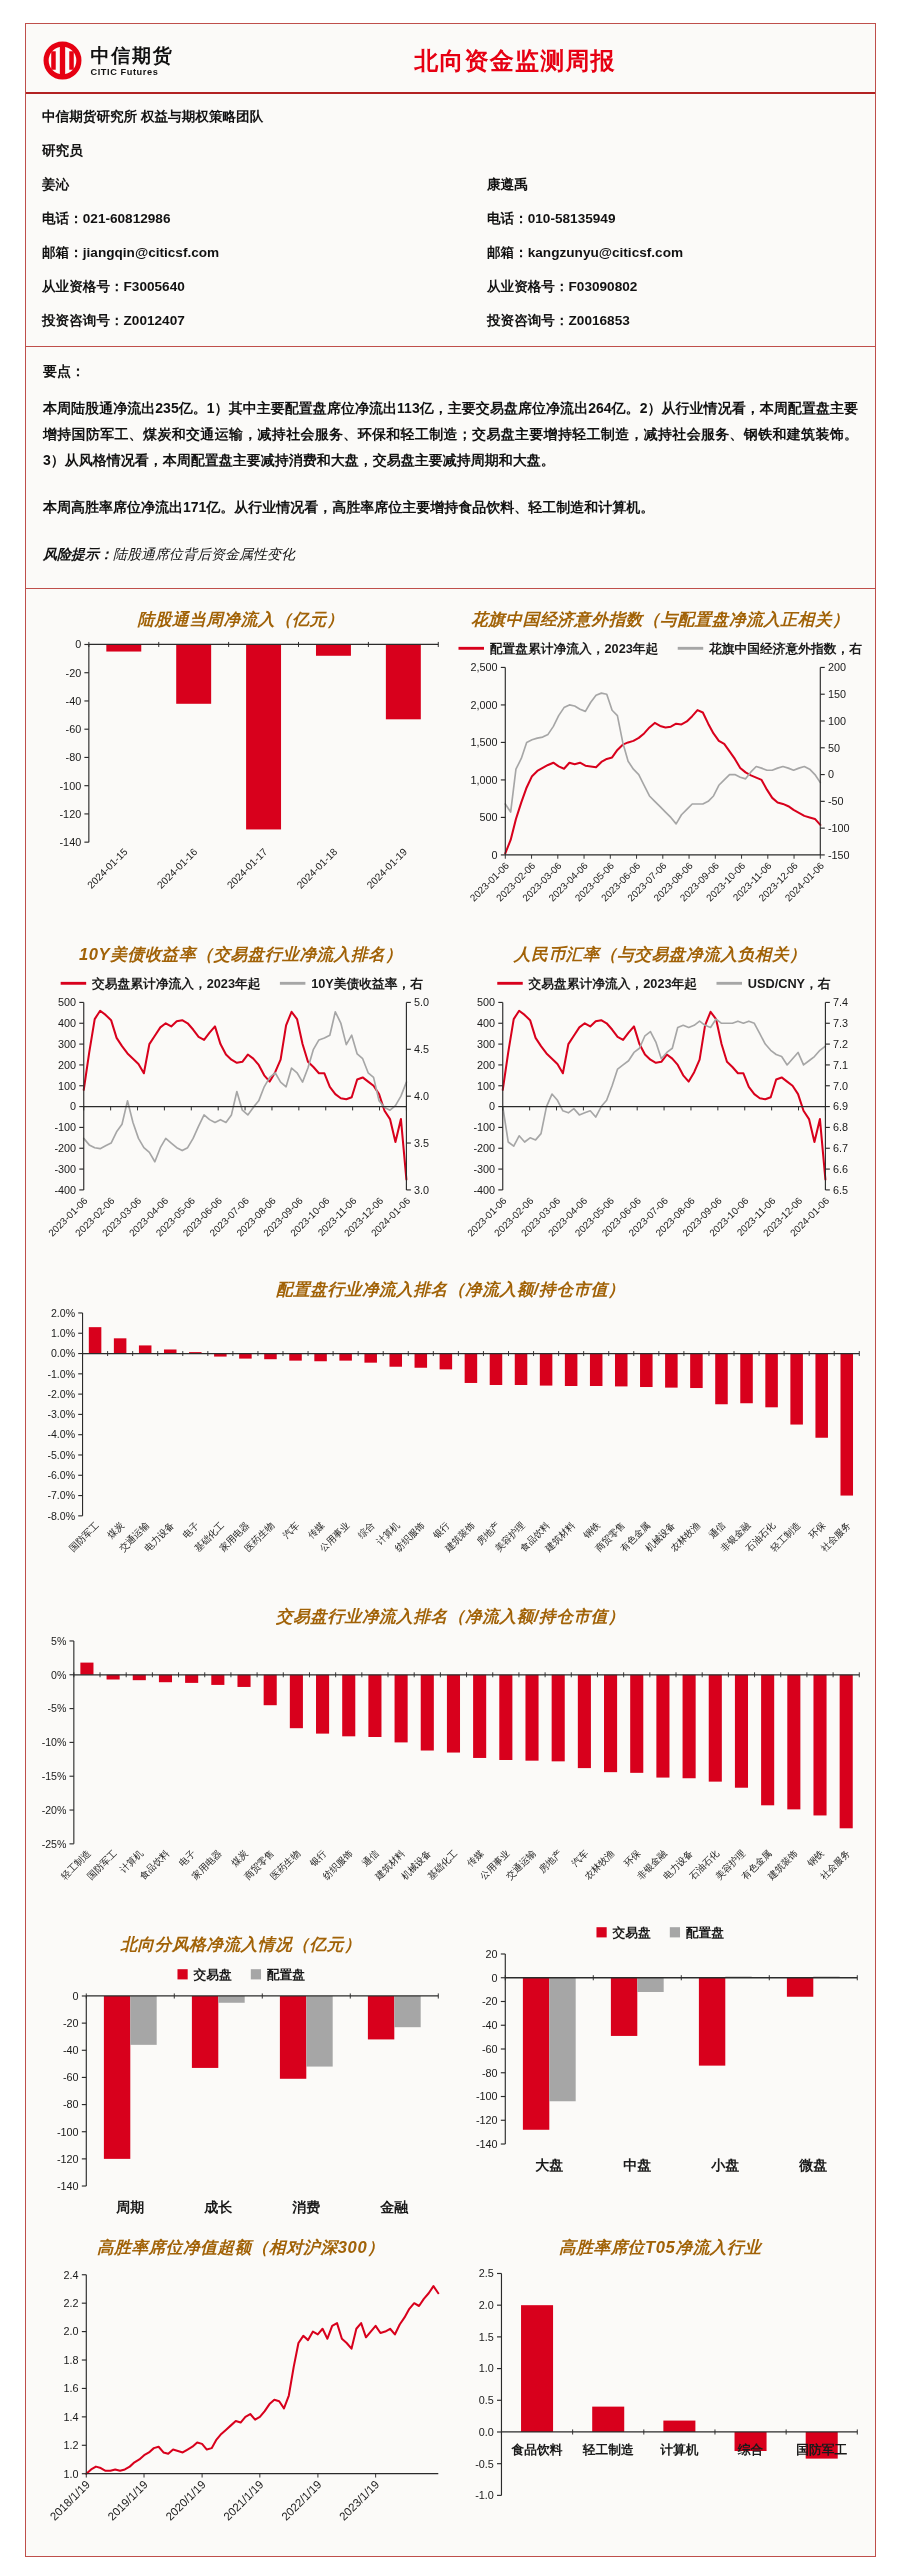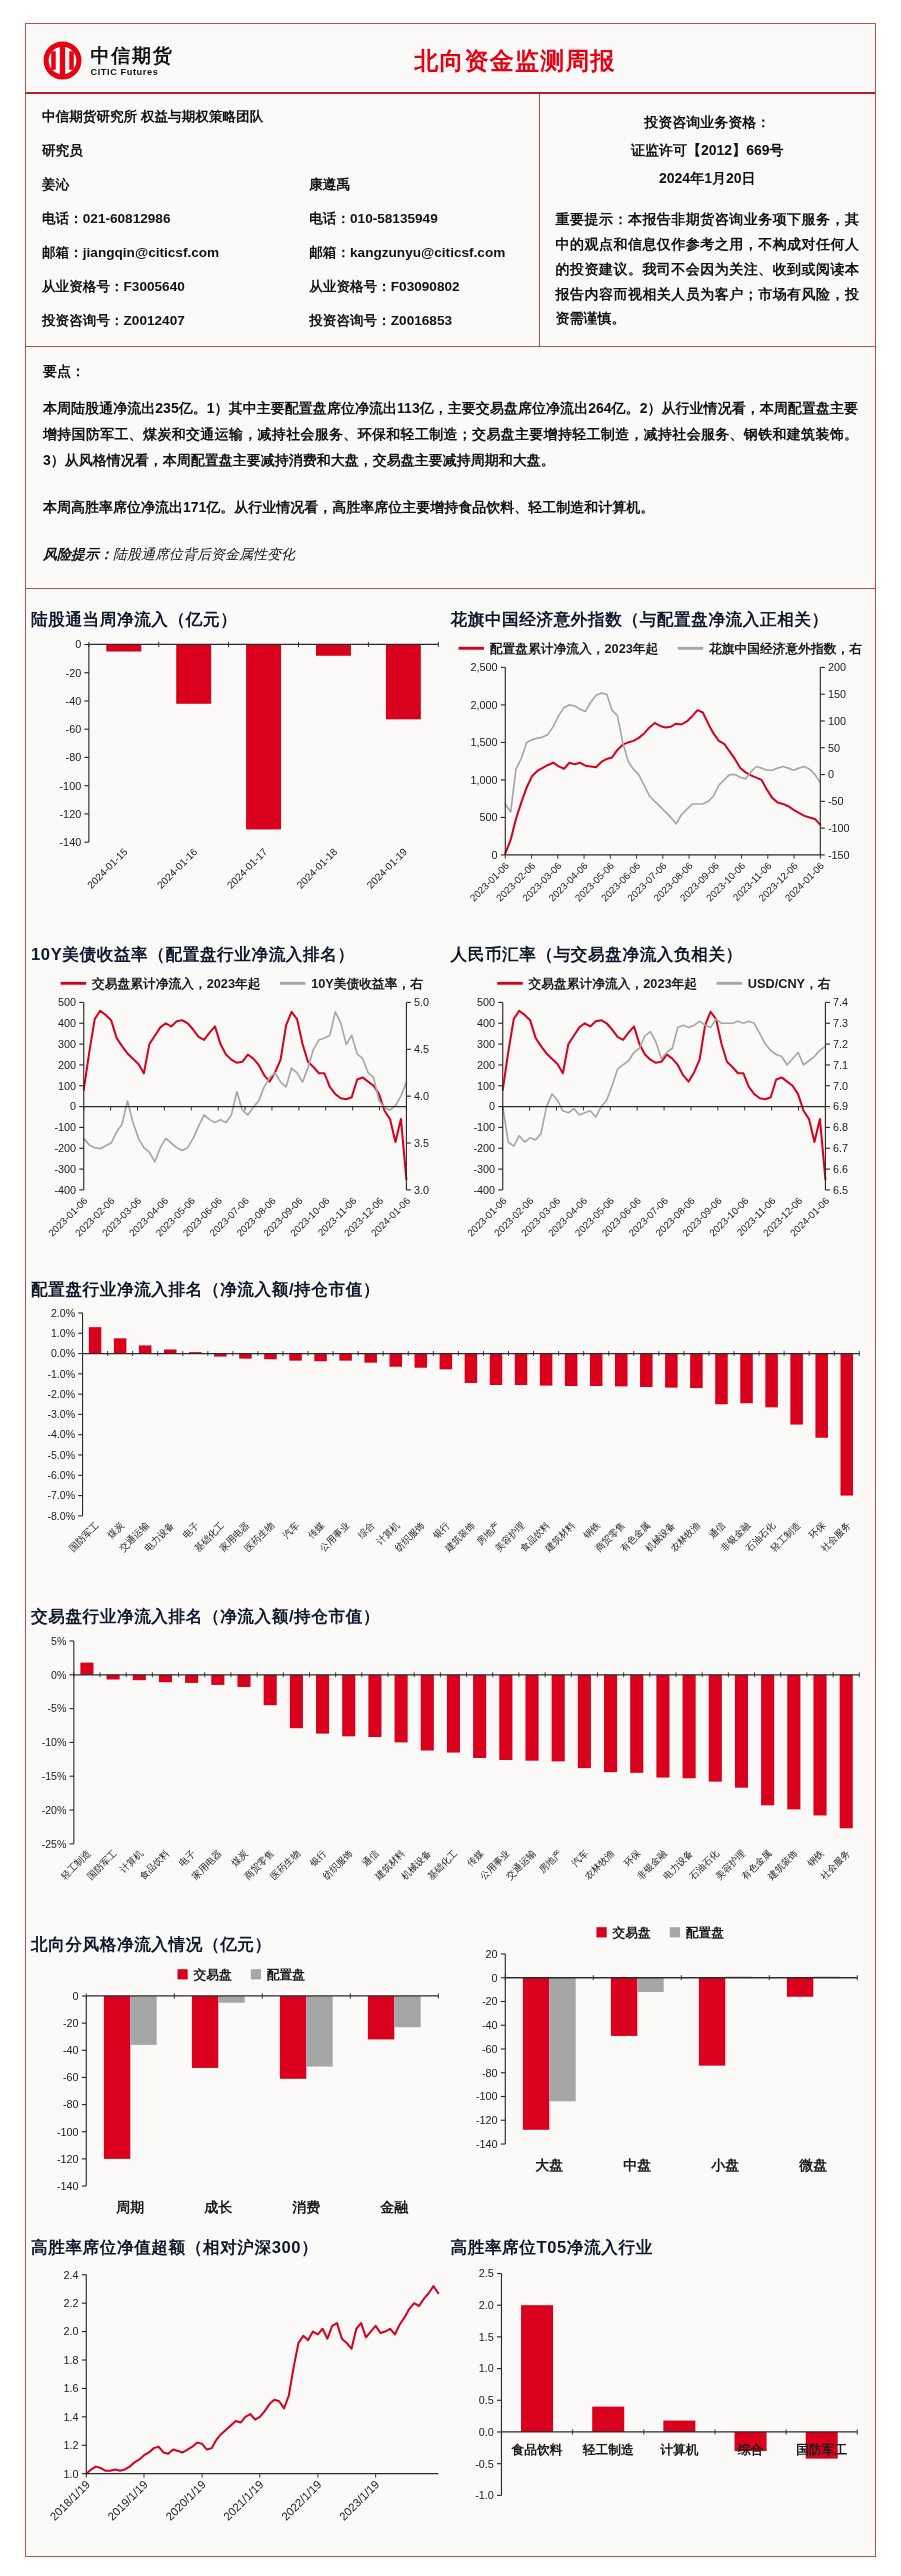--- a/index.html
+++ b/index.html
@@ -27,21 +27,21 @@
   .kp-h{font-weight:700;margin:0 0 11px;}
   .kp-p{font-weight:700;margin:0 0 21px;text-align:justify;}
   .kp-p:last-child{margin-bottom:0;}
   .kp-risk{font-weight:400;font-style:italic;}
   .kp-risk b{font-weight:700;}
   
   .charts{display:flex;flex-wrap:wrap;padding:2.5px 5px 7.4px;}
   figure{margin:0;box-sizing:border-box;}
   figure.half{width:50%;}
   figure.full{width:100%;}
-  figcaption{color:#0f172a;font-weight:700;font-size:16.6px;text-align:left;padding:17px 0 2.5px;letter-spacing:0.6px;}
+  figcaption{color:#a16207;font-weight:700;font-size:16.6px;text-align:center;padding:17px 0 2.5px;letter-spacing:0.6px;font-style:italic;}
   .mount{padding:0 2.5px;}
   .mount svg{display:block;}
 </style>
 </head>
 <body>
 
 <div class="page">
   <div class="content-box">
 
     <header class="hdr">
@@ -68,26 +68,20 @@
         <div>姜沁</div>
         <div>康遵禹</div>
         <div>电话：021-60812986</div>
         <div>电话：010-58135949</div>
         <div>邮箱：jiangqin@citicsf.com</div>
         <div>邮箱：kangzunyu@citicsf.com</div>
         <div>从业资格号：F3005640</div>
         <div>从业资格号：F03090802</div>
         <div>投资咨询号：Z0012407</div>
         <div>投资咨询号：Z0016853</div>
-      </div>
-      <div class="info-right">
-        <div class="qual">投资咨询业务资格：</div>
-        <div class="qual">证监许可【2012】669号</div>
-        <div class="qual">2024年1月20日</div>
-        <div class="notice">重要提示：本报告非期货咨询业务项下服务，其中的观点和信息仅作参考之用，不构成对任何人的投资建议。我司不会因为关注、收到或阅读本报告内容而视相关人员为客户；市场有风险，投资需谨慎。</div>
       </div>
     </section>
 
     <section class="keypoints">
       <p class="kp-h">要点：</p>
       <p class="kp-p">本周陆股通净流出235亿。1）其中主要配置盘席位净流出113亿，主要交易盘席位净流出264亿。2）从行业情况看，本周配置盘主要增持国防军工、煤炭和交通运输，减持社会服务、环保和轻工制造；交易盘主要增持轻工制造，减持社会服务、钢铁和建筑装饰。3）从风格情况看，本周配置盘主要减持消费和大盘，交易盘主要减持周期和大盘。</p>
       <p class="kp-p">本周高胜率席位净流出171亿。从行业情况看，高胜率席位主要增持食品饮料、轻工制造和计算机。</p>
       <p class="kp-p kp-risk"><b>风险提示：</b><span>陆股通席位背后资金属性变化</span></p>
     </section>
 
@@ -197,21 +191,21 @@
               <line x1="493.6666666666667" y1="348" x2="493.6666666666667" y2="354" stroke="#2b2b2b" stroke-width="1.5"></line>
               <text x="500.6666666666667" y="366" text-anchor="end" font-size="15.5" fill="#1a1a1a" font-family="&quot;Liberation Sans&quot;,&quot;DejaVu Sans&quot;,sans-serif" transform="rotate(-45 500.6666666666667 366)">2023-11-06</text>
               <line x1="534.8333333333333" y1="348" x2="534.8333333333333" y2="354" stroke="#2b2b2b" stroke-width="1.5"></line>
               <text x="541.8333333333333" y="366" text-anchor="end" font-size="15.5" fill="#1a1a1a" font-family="&quot;Liberation Sans&quot;,&quot;DejaVu Sans&quot;,sans-serif" transform="rotate(-45 541.8333333333333 366)">2023-12-06</text>
               <line x1="576" y1="348" x2="576" y2="354" stroke="#2b2b2b" stroke-width="1.5"></line>
               <text x="583" y="366" text-anchor="end" font-size="15.5" fill="#1a1a1a" font-family="&quot;Liberation Sans&quot;,&quot;DejaVu Sans&quot;,sans-serif" transform="rotate(-45 583 366)">2024-01-06</text>
             </svg>
           </div>
       </figure>
       <figure class="half">
-        <figcaption>10Y美债收益率（配置盘行业净流入排名）</figcaption>
+        <figcaption>10Y美债收益率（交易盘行业净流入排名）</figcaption>
         <div class="mount">
             <svg viewBox="0 0 650 460" width="100%">
               <line x1="41.80000000000001" y1="24" x2="81.80000000000001" y2="24" stroke="#d8001c" stroke-width="4.5"></line>
               <text x="90.80000000000001" y="31" text-anchor="start" font-size="20" fill="#1a1a1a" font-family="&quot;Liberation Sans&quot;,&quot;DejaVu Sans&quot;,sans-serif" font-weight="600">交易盘累计净流入，2023年起</text>
               <line x1="385.59999999999997" y1="24" x2="425.59999999999997" y2="24" stroke="#a6a6a6" stroke-width="4.5"></line>
               <text x="434.59999999999997" y="31" text-anchor="start" font-size="20" fill="#1a1a1a" font-family="&quot;Liberation Sans&quot;,&quot;DejaVu Sans&quot;,sans-serif" font-weight="600">10Y美债收益率，右</text>
               <polyline points="78.0,191.2 86.6,132.4 95.2,80.1 103.7,67.1 112.3,73.6 120.9,81.8 129.5,109.5 138.0,122.6 146.6,134.0 155.2,142.2 163.8,150.4 172.3,165.1 180.9,119.3 189.5,106.3 198.1,93.2 206.6,86.7 215.2,91.6 223.8,83.4 232.4,81.8 240.9,86.7 249.5,96.5 258.1,107.9 266.7,112.8 275.3,101.4 283.8,91.6 292.4,119.3 301.0,135.7 309.6,143.8 318.1,148.7 326.7,147.1 335.3,135.7 343.9,142.2 352.4,152.0 361.0,168.3 369.6,178.1 378.2,163.4 386.7,143.8 395.3,89.9 403.9,68.7 412.5,80.1 421.1,119.3 429.6,147.1 438.2,155.3 446.8,165.1 455.4,165.1 463.9,186.3 472.5,197.7 481.1,204.3 489.7,205.9 498.2,202.6 506.8,174.9 515.4,171.6 524.0,178.1 532.5,184.7 541.1,197.7 549.7,223.9 558.3,236.9 566.8,272.9 575.4,236.9 584.0,331.7" fill="none" stroke="#d8001c" stroke-width="3.2" stroke-linejoin="round" stroke-linecap="round"></polyline>
               <polyline points="78.0,267.2 86.6,277.4 95.2,281.8 103.7,283.3 112.3,278.9 120.9,274.5 129.5,256.9 138.0,245.1 146.6,208.3 155.2,242.2 163.8,267.2 172.3,281.8 180.9,289.2 189.5,303.9 198.1,281.8 206.6,267.2 215.2,274.5 223.8,281.8 232.4,286.3 240.9,281.8 249.5,267.2 258.1,248.0 266.7,230.4 275.3,237.8 283.8,242.2 292.4,237.8 301.0,242.2 309.6,230.4 318.1,193.7 326.7,223.0 335.3,230.4 343.9,218.6 352.4,208.3 361.0,186.3 369.6,171.6 378.2,164.3 386.7,178.9 395.3,186.3 403.9,156.9 412.5,164.3 421.1,178.9 429.6,156.9 438.2,127.5 446.8,112.8 455.4,109.9 463.9,105.4 472.5,68.7 481.1,86.3 489.7,120.2 498.2,105.4 506.8,134.8 515.4,142.2 524.0,164.3 532.5,171.6 541.1,208.3 549.7,218.6 558.3,223.0 566.8,215.7 575.4,201.0 584.0,178.9" fill="none" stroke="#a6a6a6" stroke-width="2.6" stroke-linejoin="round" stroke-linecap="round"></polyline>
               <line x1="78" y1="54" x2="78" y2="348" stroke="#2b2b2b" stroke-width="1.8"></line>
               <line x1="71" y1="54" x2="78" y2="54" stroke="#2b2b2b" stroke-width="1.8"></line>

